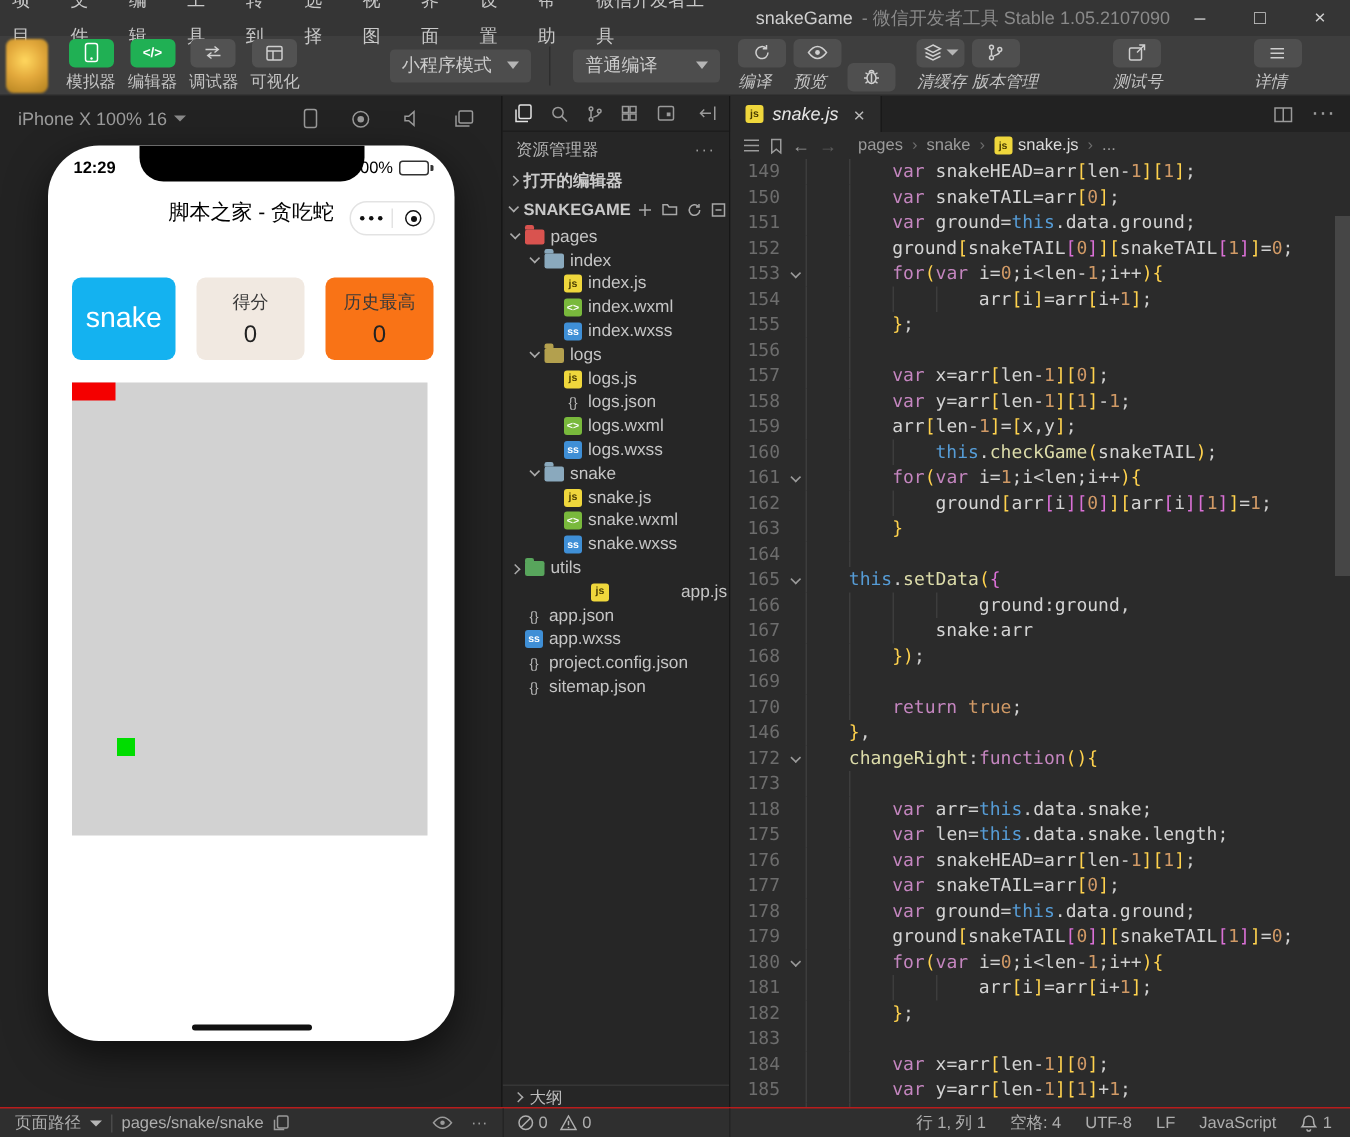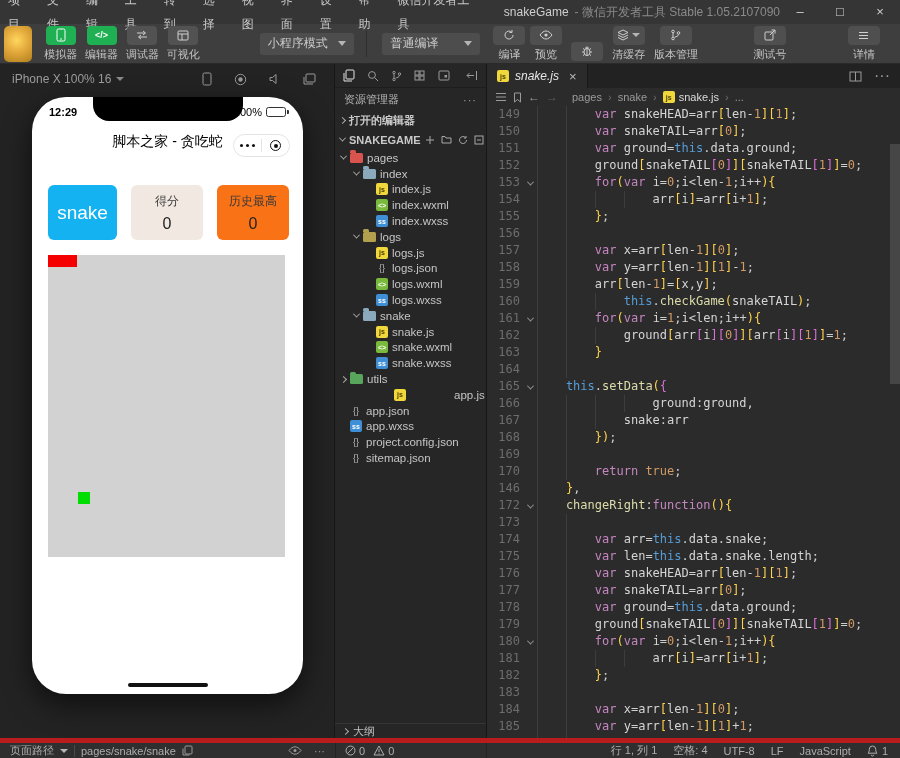--- a/index.html
+++ b/index.html
@@ -23,21 +23,21 @@
   .tool-btn { width:52px; display:flex; flex-direction:column; align-items:center; }
   .tool-ic { width:30px; height:19px; border-radius:4px; background:#525252; display:flex; align-items:center; justify-content:center; color:#cfcfcf; }
   .tool-btn.active .tool-ic { background:#20b054; color:#fff; }
   .tool-lb { font-size:11px; color:#c4c4c4; margin-top:2px; }
   .tb-select { height:22px; background:#4d4d4d; border-radius:3px; color:#ccc; font-size:12px;
     display:flex; align-items:center; justify-content:space-between; padding:0 8px; }
   .sel-mode { width:115px; margin-left:56px; }
   .sel-compile { width:120px; margin-left:16px; }
   .caret-down { width:0; height:0; border-left:4px solid transparent; border-right:4px solid transparent; border-top:5px solid #b5b5b5; }
   .tb-sep { width:1px; height:26px; background:#2e2e2e; margin-left:12px; }
-  .act-btn { width:44px; display:flex; flex-direction:column; align-items:center; margin-left:2px; }
+  .act-btn { width:44px; display:flex; flex-direction:column; align-items:flex-start; margin-left:2px;font-style:italic; }
   .act-ic { min-width:32px; height:19px; padding:0 4px; border-radius:4px; background:#4f4f4f; display:flex; align-items:center; justify-content:center; gap:3px; color:#cfcfcf; }
   .act-lb { font-size:11px; color:#c4c4c4; margin-top:2px; white-space:nowrap; }
   .tb-spacer { flex:1; }
   .tb-right { display:flex; margin-right:8px;gap:36px; }
   .tb-right .act-btn { width:56px; }
 
   svg.ic { display:block; }
 
   
   .main { display:flex; height:674px; }
@@ -116,21 +116,21 @@
   .fold { width:14px; flex:none; text-align:center; }
   .fold .chev { border-color:#9a9a9a; margin-top:6px; }
   .ctext { white-space:pre; }
   .ig { display:inline-block; width:4ch; border-left:1px solid #3d3d3d; height:17px; vertical-align:top; }
   .tk-kw { color:#c586c0; } .tk-this { color:#569cd6; } .tk-fn { color:#dcdcaa; }
   .tk-num { color:#d19a66; } .tk-id { color:#d4d4d4; } .tk-op { color:#cfcfcf; } .tk-lit { color:#d19a66; }
   .scrollbar { position:absolute; right:0; top:42px; bottom:0; width:10px; }
   .sb-thumb { position:absolute; top:6%; right:0; width:10px; height:38%; background:rgba(140,140,140,.28); }
 
   
-  .statusbar { height:20px; background:#2f2f2f; border-top:5px solid #b91c1c; display:flex; align-items:stretch; font-size:11px; color:#aeaeae; }
+  .statusbar { height:20px; background:#2f2f2f; border-top:1px solid #b91c1c; display:flex; align-items:stretch; font-size:11px; color:#aeaeae; }
   .sb-left { width:335px; display:flex; align-items:center; gap:6px; padding:0 10px; flex:none; }
   .sb-vline { width:1px; height:12px; background:#4a4a4a; }
   .sb-left-icons { margin-left:auto; display:flex; gap:12px; align-items:center; color:#9a9a9a; }
   .sb-mid { width:152px; display:flex; align-items:center; gap:8px; padding:0 9px; flex:none; border-left:1px solid #242424; border-right:1px solid #242424; }
   .sb-mid .pair { display:flex; align-items:center; gap:3px; }
   .sb-right { flex:1; display:flex; align-items:center; justify-content:flex-end; gap:16px; padding-right:12px; }
   .sb-bell { display:flex; align-items:center; gap:4px; }
 </style>
 </head>
 <body>
@@ -722,21 +722,21 @@
           <span class="ln">172</span>
           <span class="fold"><span class="chev down"></span></span>
           <span class="ctext"><span class="ig"></span><span class="tk-fn">changeRight</span><span class="tk-op">:</span><span class="tk-kw">function</span><span style="color: rgb(255, 210, 77);">(</span><span style="color: rgb(255, 210, 77);">)</span><span style="color: rgb(255, 210, 77);">{</span></span>
         </div>
         <div class="cl">
           <span class="ln">173</span>
           <span class="fold"></span>
           <span class="ctext"><span class="ig"></span><span class="ig"></span></span>
         </div>
         <div class="cl">
-          <span class="ln">174</span>
+          <span class="ln">118</span>
           <span class="fold"></span>
           <span class="ctext"><span class="ig"></span><span class="ig"></span><span class="tk-kw">var</span><span class="tk-op"> </span><span class="tk-id">arr</span><span class="tk-op">=</span><span class="tk-this">this</span><span class="tk-op">.</span><span class="tk-id">data</span><span class="tk-op">.</span><span class="tk-id">snake</span><span class="tk-op">;</span></span>
         </div>
         <div class="cl">
           <span class="ln">175</span>
           <span class="fold"></span>
           <span class="ctext"><span class="ig"></span><span class="ig"></span><span class="tk-kw">var</span><span class="tk-op"> </span><span class="tk-id">len</span><span class="tk-op">=</span><span class="tk-this">this</span><span class="tk-op">.</span><span class="tk-id">data</span><span class="tk-op">.</span><span class="tk-id">snake</span><span class="tk-op">.</span><span class="tk-id">length</span><span class="tk-op">;</span></span>
         </div>
         <div class="cl">
           <span class="ln">176</span>

